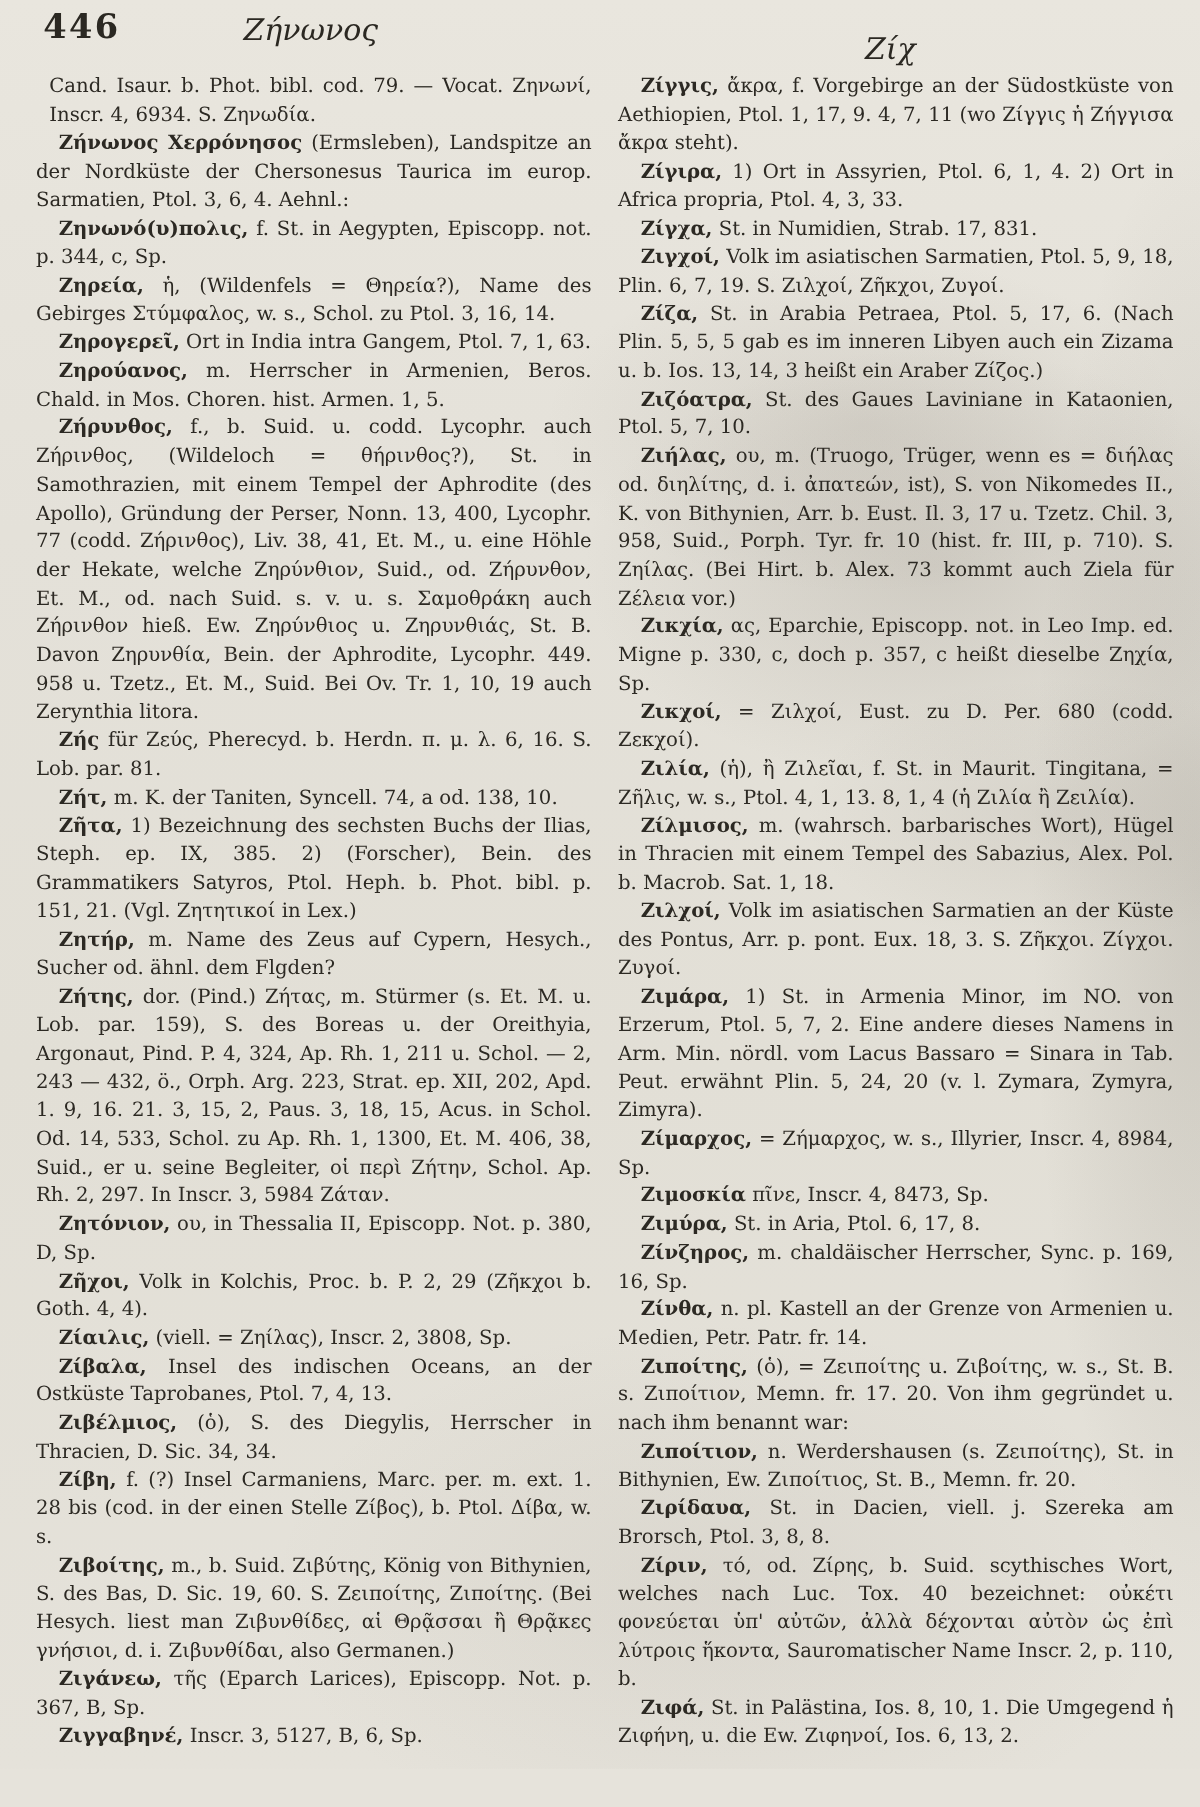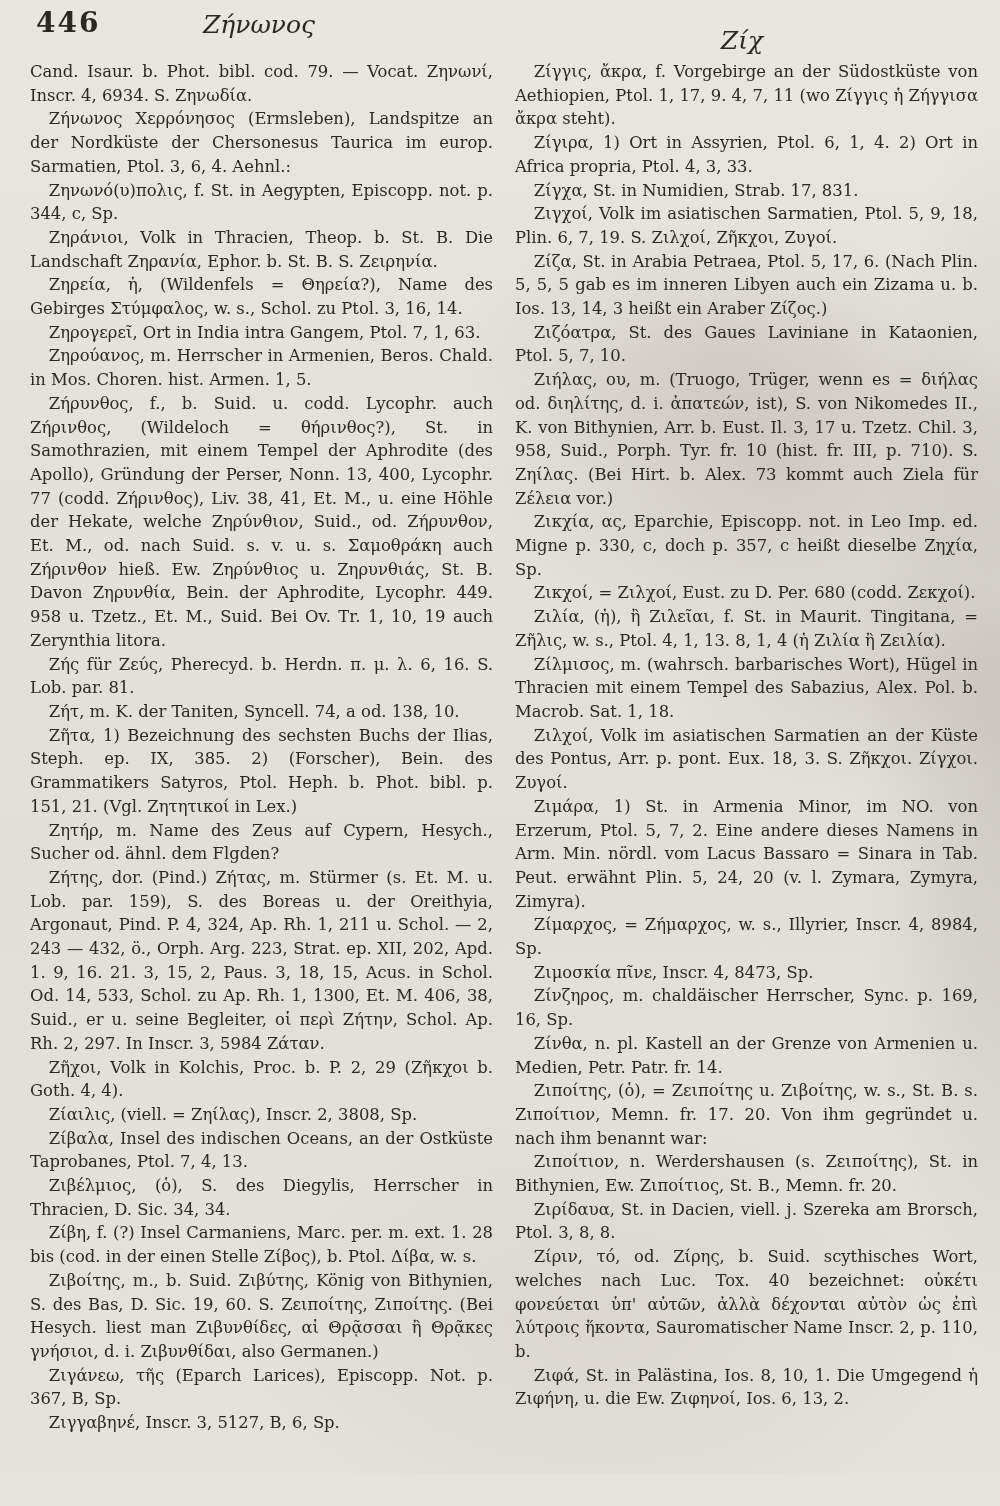--- a/index.html
+++ b/index.html
@@ -35,46 +35,46 @@
     width:948px;display:flex;gap:22px;
   }
   .col{width:463px;}
   .entry{
     margin:0;
     font-size:16.4px;line-height:23.7px;
     text-align:justify;
     text-indent:1.15em;
     color:#2c2923;
   }
-  .entry.cont{text-indent:0;}
-  .entry b{font-weight:400;}
+  .entry.cont{text-indent:0;margin-left:11px;}
+  .entry b{font-weight:700;}
 </style>
 </head>
 <body>
 
 <div class="page">
   <div class="pagenum">446</div>
   <div class="runhead left">Ζήνωνος</div>
   <div class="runhead right">Ζίχ</div>
 
   <div class="columns">
     <div class="col">
         <p class="entry cont">Cand. Isaur. b. Phot. bibl. cod. 79. — Vocat. Ζηνωνί, Inscr. 4, 6934. S. Ζηνωδία.</p>
         <p class="entry"><b>Ζήνωνος Χερρόνησος</b> (Ermsleben), Landspitze an der Nordküste der Chersonesus Taurica im europ. Sarmatien, Ptol. 3, 6, 4. Aehnl.:</p>
         <p class="entry"><b>Ζηνωνό(υ)πολις,</b> f. St. in Aegypten, Episcopp. not. p. 344, c, Sp.</p>
-        <p class="entry"><b>Ζηράνιοι,</b> Volk in Thracien, Theop. b. St. B. Die Landschaft Ζηρανία, Ephor. b. St. B. S. Ζειρηνία.</p>
         <p class="entry"><b>Ζηρεία,</b> ἡ, (Wildenfels = Θηρεία?), Name des Gebirges Στύμφαλος, w. s., Schol. zu Ptol. 3, 16, 14.</p>
         <p class="entry"><b>Ζηρογερεῖ,</b> Ort in India intra Gangem, Ptol. 7, 1, 63.</p>
         <p class="entry"><b>Ζηρούανος,</b> m. Herrscher in Armenien, Beros. Chald. in Mos. Choren. hist. Armen. 1, 5.</p>
         <p class="entry"><b>Ζήρυνθος,</b> f., b. Suid. u. codd. Lycophr. auch Ζήρινθος, (Wildeloch = θήρινθος?), St. in Samothrazien, mit einem Tempel der Aphrodite (des Apollo), Gründung der Perser, Nonn. 13, 400, Lycophr. 77 (codd. Ζήρινθος), Liv. 38, 41, Et. M., u. eine Höhle der Hekate, welche Ζηρύνθιον, Suid., od. Ζήρυνθον, Et. M., od. nach Suid. s. v. u. s. Σαμοθράκη auch Ζήρινθον hieß. Ew. Ζηρύνθιος u. Ζηρυνθιάς, St. B. Davon Ζηρυνθία, Bein. der Aphrodite, Lycophr. 449. 958 u. Tzetz., Et. M., Suid. Bei Ov. Tr. 1, 10, 19 auch Zerynthia litora.</p>
         <p class="entry"><b>Ζής</b> für Ζεύς, Pherecyd. b. Herdn. π. μ. λ. 6, 16. S. Lob. par. 81.</p>
         <p class="entry"><b>Ζήτ,</b> m. K. der Taniten, Syncell. 74, a od. 138, 10.</p>
         <p class="entry"><b>Ζῆτα,</b> 1) Bezeichnung des sechsten Buchs der Ilias, Steph. ep. IX, 385. 2) (Forscher), Bein. des Grammatikers Satyros, Ptol. Heph. b. Phot. bibl. p. 151, 21. (Vgl. Ζητητικοί in Lex.)</p>
         <p class="entry"><b>Ζητήρ,</b> m. Name des Zeus auf Cypern, Hesych., Sucher od. ähnl. dem Flgden?</p>
         <p class="entry"><b>Ζήτης,</b> dor. (Pind.) Ζήτας, m. Stürmer (s. Et. M. u. Lob. par. 159), S. des Boreas u. der Oreithyia, Argonaut, Pind. P. 4, 324, Ap. Rh. 1, 211 u. Schol. — 2, 243 — 432, ö., Orph. Arg. 223, Strat. ep. XII, 202, Apd. 1. 9, 16. 21. 3, 15, 2, Paus. 3, 18, 15, Acus. in Schol. Od. 14, 533, Schol. zu Ap. Rh. 1, 1300, Et. M. 406, 38, Suid., er u. seine Begleiter, οἱ περὶ Ζήτην, Schol. Ap. Rh. 2, 297. In Inscr. 3, 5984 Ζάταν.</p>
+        <p class="entry"><b>Ζητόνιον,</b> ου, in Thessalia II, Episcopp. Not. p. 380, D, Sp.</p>
         <p class="entry"><b>Ζῆχοι,</b> Volk in Kolchis, Proc. b. P. 2, 29 (Ζῆκχοι b. Goth. 4, 4).</p>
         <p class="entry"><b>Ζίαιλις,</b> (viell. = Ζηίλας), Inscr. 2, 3808, Sp.</p>
         <p class="entry"><b>Ζίβαλα,</b> Insel des indischen Oceans, an der Ostküste Taprobanes, Ptol. 7, 4, 13.</p>
         <p class="entry"><b>Ζιβέλμιος,</b> (ὁ), S. des Diegylis, Herrscher in Thracien, D. Sic. 34, 34.</p>
         <p class="entry"><b>Ζίβη,</b> f. (?) Insel Carmaniens, Marc. per. m. ext. 1. 28 bis (cod. in der einen Stelle Ζίβος), b. Ptol. Δίβα, w. s.</p>
         <p class="entry"><b>Ζιβοίτης,</b> m., b. Suid. Ζιβύτης, König von Bithynien, S. des Bas, D. Sic. 19, 60. S. Ζειποίτης, Ζιποίτης. (Bei Hesych. liest man Ζιβυνθίδες, αἱ Θρᾷσσαι ἢ Θρᾷκες γνήσιοι, d. i. Ζιβυνθίδαι, also Germanen.)</p>
         <p class="entry"><b>Ζιγάνεω,</b> τῆς (Eparch Larices), Episcopp. Not. p. 367, B, Sp.</p>
         <p class="entry"><b>Ζιγγαβηνέ,</b> Inscr. 3, 5127, B, 6, Sp.</p>
       </div>
     <div class="col">
@@ -86,20 +86,21 @@
         <p class="entry"><b>Ζιζόατρα,</b> St. des Gaues Laviniane in Kataonien, Ptol. 5, 7, 10.</p>
         <p class="entry"><b>Ζιήλας,</b> ου, m. (Truogo, Trüger, wenn es = διήλας od. διηλίτης, d. i. ἀπατεών, ist), S. von Nikomedes II., K. von Bithynien, Arr. b. Eust. Il. 3, 17 u. Tzetz. Chil. 3, 958, Suid., Porph. Tyr. fr. 10 (hist. fr. III, p. 710). S. Ζηίλας. (Bei Hirt. b. Alex. 73 kommt auch Ziela für Ζέλεια vor.)</p>
         <p class="entry"><b>Ζικχία,</b> ας, Eparchie, Episcopp. not. in Leo Imp. ed. Migne p. 330, c, doch p. 357, c heißt dieselbe Ζηχία, Sp.</p>
         <p class="entry"><b>Ζικχοί,</b> = Ζιλχοί, Eust. zu D. Per. 680 (codd. Ζεκχοί).</p>
         <p class="entry"><b>Ζιλία,</b> (ἡ), ἢ Ζιλεῖαι, f. St. in Maurit. Tingitana, = Ζῆλις, w. s., Ptol. 4, 1, 13. 8, 1, 4 (ἡ Ζιλία ἢ Ζειλία).</p>
         <p class="entry"><b>Ζίλμισος,</b> m. (wahrsch. barbarisches Wort), Hügel in Thracien mit einem Tempel des Sabazius, Alex. Pol. b. Macrob. Sat. 1, 18.</p>
         <p class="entry"><b>Ζιλχοί,</b> Volk im asiatischen Sarmatien an der Küste des Pontus, Arr. p. pont. Eux. 18, 3. S. Ζῆκχοι. Ζίγχοι. Ζυγοί.</p>
         <p class="entry"><b>Ζιμάρα,</b> 1) St. in Armenia Minor, im NO. von Erzerum, Ptol. 5, 7, 2. Eine andere dieses Namens in Arm. Min. nördl. vom Lacus Bassaro = Sinara in Tab. Peut. erwähnt Plin. 5, 24, 20 (v. l. Zymara, Zymyra, Zimyra).</p>
         <p class="entry"><b>Ζίμαρχος,</b> = Ζήμαρχος, w. s., Illyrier, Inscr. 4, 8984, Sp.</p>
         <p class="entry"><b>Ζιμοσκία</b> πῖνε, Inscr. 4, 8473, Sp.</p>
+        <p class="entry"><b>Ζιμύρα,</b> St. in Aria, Ptol. 6, 17, 8.</p>
         <p class="entry"><b>Ζίνζηρος,</b> m. chaldäischer Herrscher, Sync. p. 169, 16, Sp.</p>
         <p class="entry"><b>Ζίνθα,</b> n. pl. Kastell an der Grenze von Armenien u. Medien, Petr. Patr. fr. 14.</p>
         <p class="entry"><b>Ζιποίτης,</b> (ὁ), = Ζειποίτης u. Ζιβοίτης, w. s., St. B. s. Ζιποίτιον, Memn. fr. 17. 20. Von ihm gegründet u. nach ihm benannt war:</p>
         <p class="entry"><b>Ζιποίτιον,</b> n. Werdershausen (s. Ζειποίτης), St. in Bithynien, Ew. Ζιποίτιος, St. B., Memn. fr. 20.</p>
         <p class="entry"><b>Ζιρίδαυα,</b> St. in Dacien, viell. j. Szereka am Brorsch, Ptol. 3, 8, 8.</p>
         <p class="entry"><b>Ζίριν,</b> τό, od. Ζίρης, b. Suid. scythisches Wort, welches nach Luc. Tox. 40 bezeichnet: οὐκέτι φονεύεται ὑπ' αὐτῶν, ἀλλὰ δέχονται αὐτὸν ὡς ἐπὶ λύτροις ἥκοντα, Sauromatischer Name Inscr. 2, p. 110, b.</p>
         <p class="entry"><b>Ζιφά,</b> St. in Palästina, Ios. 8, 10, 1. Die Umgegend ἡ Ζιφήνη, u. die Ew. Ζιφηνοί, Ios. 6, 13, 2.</p>
       </div>
   </div>
 </div>

